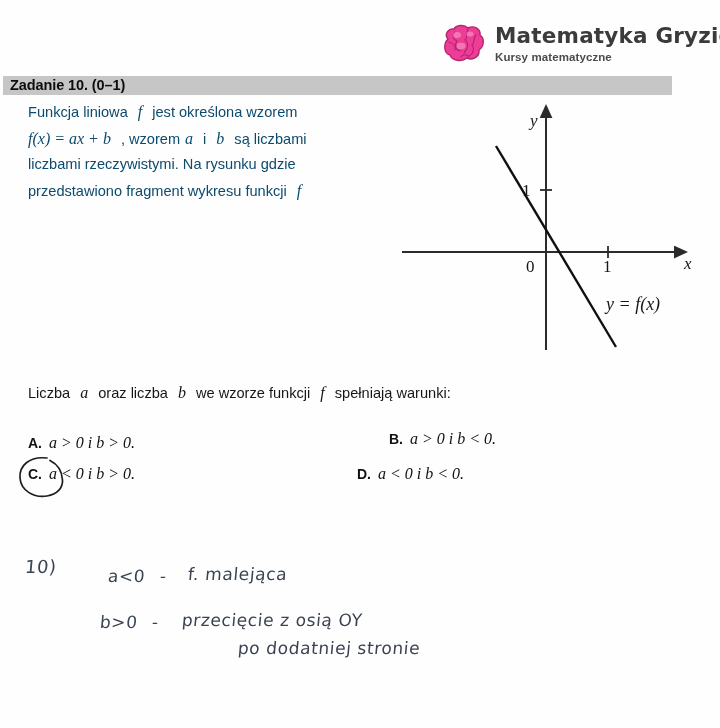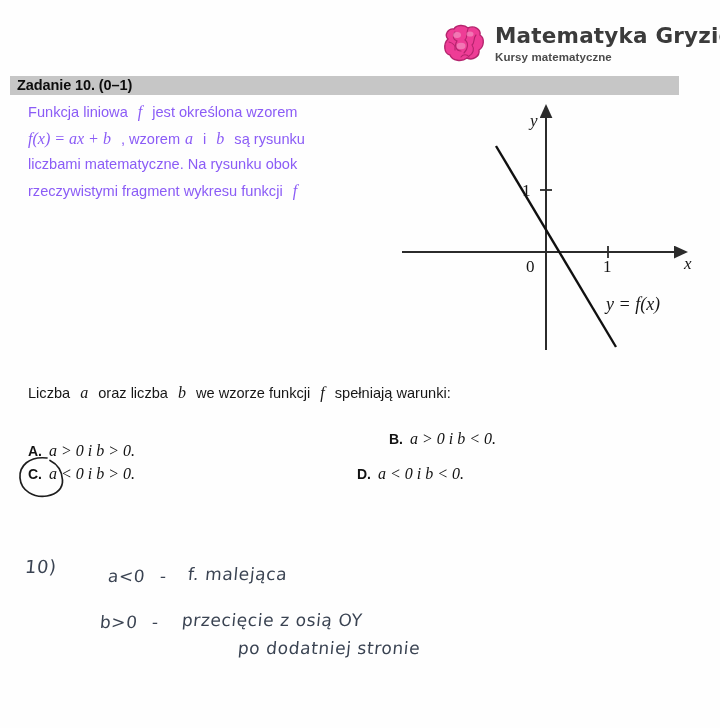--- a/index.html
+++ b/index.html
@@ -57,21 +57,21 @@
     font-size: 11.5px;
     font-weight: bold;
     color: #4b4b4b;
     letter-spacing: 0.1px;
     white-space: nowrap;
   }
 
   
   .task-band {
     position: absolute;
-    left: 10px;
+    left: 3px;
     top: 76px;
     width: 669px;
     height: 19px;
     background: #c6c6c6;
   }
   .task-band-label {
     position: absolute;
     left: 7px;
     top: 1px;
     font-size: 14.5px;
@@ -82,21 +82,21 @@
   }
 
   
   .stem {
     position: absolute;
     left: 28px;
     top: 99px;
     width: 400px;
     font-size: 14.6px;
     line-height: 25.5px;
-    color: #8b5cf6;
+    color: #0c4a6e;
   }
   .stem .ln { white-space: nowrap; display: block; }
   .mi {
     font-family: "Liberation Serif", serif;
     font-style: italic;
     font-size: 16px;
   }
   .sp { display: inline-block; width: 5px; }
 
   
@@ -130,21 +130,21 @@
     position: absolute;
     font-size: 14.6px;
     white-space: nowrap;
     color: #121212;
   }
   .opt .lab {
     font-weight: bold;
     font-size: 14px;
     margin-right: 7px;
   }
-  .opt-a { left: 0px;   top: 12px; text-align: right; }
+  .opt-a { left: 0px;   top: 4px; text-align: right; }
   .opt-b { left: 329px; top: 0px; padding-left: 32px; }
   .opt-c { left: 0px;   top: 35px; }
   .opt-d { left: 329px; top: 35px; text-align: right; }
 
   .circle-mark {
     position: absolute;
     left: 17px;
     top: 455px;
     width: 54px;
     height: 44px;
@@ -207,23 +207,23 @@
       <div class="brand-sub">Kursy matematyczne</div>
     </div>
   </div>
 
   <div class="task-band">
     <div class="task-band-label">Zadanie 10. (0–1)</div>
   </div>
 
   <div class="stem" id="stem">
       <span class="ln"><span>Funkcja liniowa</span><span class="sp"></span><span class="sp"></span><span class="mi">f</span><span class="sp"></span><span class="sp"></span><span>jest określona wzorem</span></span>
-      <span class="ln"><span class="mi">f(x) = ax + b</span><span class="sp"></span><span class="sp"></span><span>, wzorem</span><span class="sp"></span><span class="mi">a</span><span class="sp"></span><span class="sp"></span><span>i</span><span class="sp"></span><span class="sp"></span><span class="mi">b</span><span class="sp"></span><span class="sp"></span><span>są rysunku</span></span>
-      <span class="ln"><span>liczbami matematyczne. Na rysunku obok</span></span>
-      <span class="ln"><span>rzeczywistymi fragment wykresu funkcji</span><span class="sp"></span><span class="sp"></span><span class="mi">f</span></span>
+      <span class="ln"><span class="mi">f(x) = ax + b</span><span class="sp"></span><span class="sp"></span><span>, wzorem</span><span class="sp"></span><span class="mi">a</span><span class="sp"></span><span class="sp"></span><span>i</span><span class="sp"></span><span class="sp"></span><span class="mi">b</span><span class="sp"></span><span class="sp"></span><span>są liczbami</span></span>
+      <span class="ln"><span>liczbami rzeczywistymi. Na rysunku gdzie</span></span>
+      <span class="ln"><span>przedstawiono fragment wykresu funkcji</span><span class="sp"></span><span class="sp"></span><span class="mi">f</span></span>
     </div>
 
   <div class="figure">
     <svg width="300" height="265" viewBox="0 0 300 265">
       <defs>
         <marker id="arrowhead" markerWidth="7" markerHeight="7" refX="1" refY="3.2" orient="auto">
           <polygon points="0,0 7,3.2 0,6.4" fill="#2b2b2b"></polygon>
         </marker>
       </defs>
 

